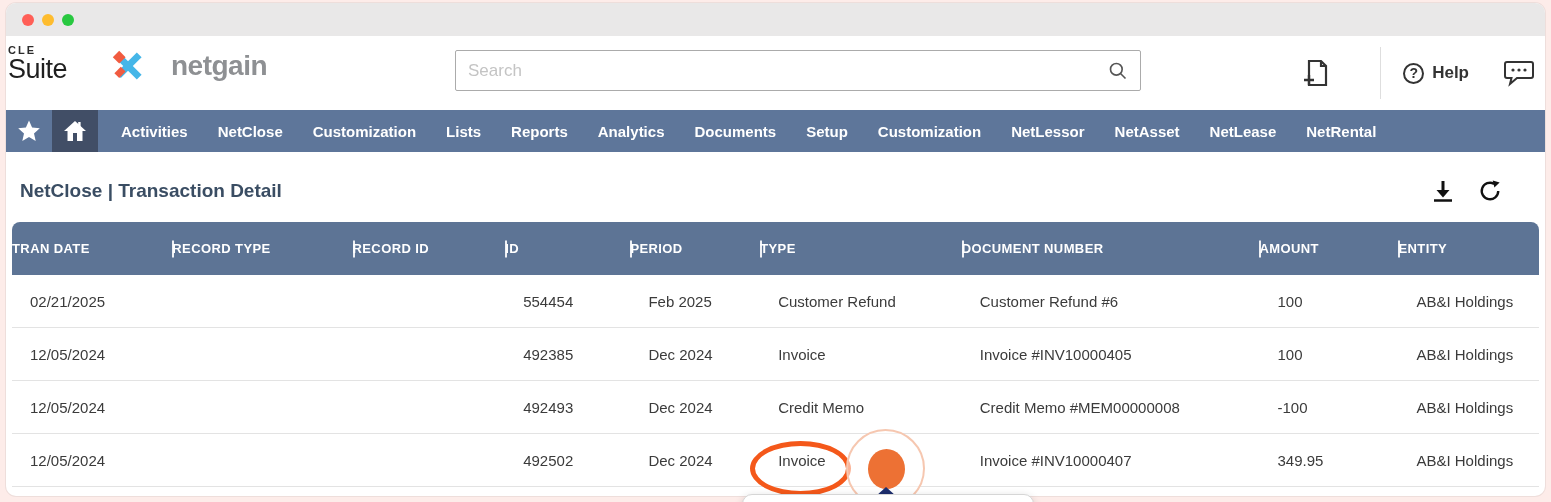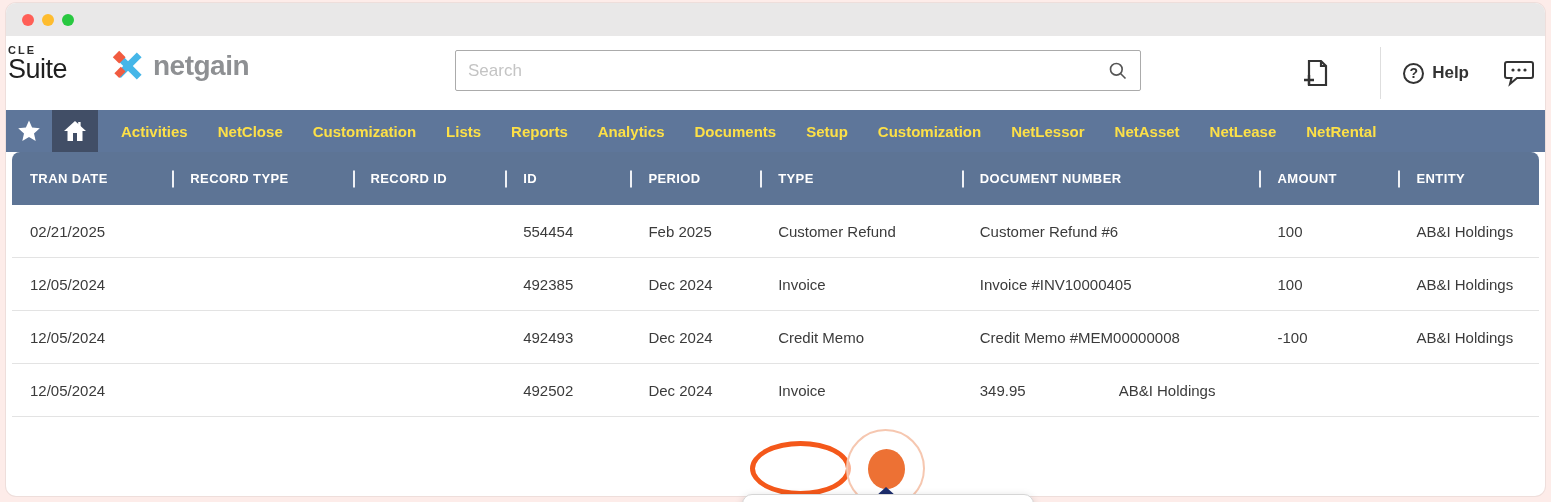--- a/index.html
+++ b/index.html
@@ -21,21 +21,21 @@
   .dot { width:12px; height:12px; border-radius:50%; }
   .dot.red    { background: var(--traffic-red,#ff5f57); }
   .dot.yellow { background: var(--traffic-yellow,#febc2e); }
   .dot.green  { background: var(--traffic-green,#28c840); }
 
   
   .appheader { position:relative; height:74px; background:#fff; }
   .ns-logo { position:absolute; left:2px; top:9px; line-height:1; color:#1f1f1f; }
   .ns-logo .top { display:block; font-size:11px; letter-spacing:2px; font-weight:600; color:#2b2b2b; }
   .ns-logo .bottom { display:block; font-size:27px; font-weight:500; letter-spacing:-0.5px; margin-top:0; }
-  .brand { position:absolute; left:106px; top:14px; display:flex; align-items:center; gap:9px; }
+  .brand { position:absolute; left:106px; top:14px; display:flex; align-items:center; gap:27px; }
   .brand svg { width:32px; height:32px; }
   .brand .brand-text { font-size:28px; font-weight:600; color:#8e9093; letter-spacing:-0.5px; }
 
   .search-box { position:absolute; left:449px; top:14px; width:686px; height:41px;
     border:1px solid #ababab; border-radius:2px; display:flex; align-items:center; padding:0 12px; background:#fff; }
   .search-box input { flex:1; border:none; outline:none; font-size:17px; color:#333; font-family:inherit; }
   .search-box input::placeholder { color:#c4c4c4; }
   .search-box svg { width:20px; height:20px; }
 
   .hdr-right { position:absolute; right:0; top:0; height:74px; display:flex; align-items:center; }
@@ -45,32 +45,32 @@
   .help .qcircle { width:21px; height:21px; border:2px solid #333; border-radius:50%;
     display:flex; align-items:center; justify-content:center; font-size:14px; font-weight:700; color:#333; }
   .help .help-label { font-size:17px; font-weight:600; color:#333; }
   .chat { margin-right:10px; cursor:pointer; }
 
   
   .nav { height:42px; background: var(--nav-bg,#5e769a); display:flex; align-items:stretch; }
   .nav-tile { width:46px; display:flex; align-items:center; justify-content:center; cursor:pointer; }
   .nav-tile.active { background: var(--nav-active-bg,#414e66); }
   .nav-menu { display:flex; align-items:center; margin-left:8px; }
-  .nav-item { color:#fde047; font-size:15px; font-weight:600; padding:0 15px; cursor:pointer; white-space:nowrap; }
+  .nav-item { color:#ffffff; font-size:15px; font-weight:600; padding:0 15px; cursor:pointer; white-space:nowrap; }
 
   
   .content { padding:0 6px; }
   .pagebar { display:flex; align-items:center; justify-content:space-between; padding:28px 10px 20px 8px; }
   .page-title { font-size:19px; font-weight:700; color: var(--title-text,#3a4d63); }
   .pagebar-icons { display:flex; align-items:center; gap:26px; margin-right:28px; }
   .pagebar-icons svg { cursor:pointer; }
 
   .grid { width:1527px; }
   .grid-header { display:flex; background: var(--table-header-bg,#5d7495); border-radius:8px 8px 0 0; height:53px; align-items:center; }
-  .th { display:flex; align-items:center; color:#fff; font-size:13px; font-weight:700; letter-spacing:0.4px; padding-left:18px; position:relative; }
+  .th { display:flex; align-items:center; color:#fff; font-size:13px; font-weight:700; letter-spacing:0.4px; position:relative; }
   .th .pipe { position:absolute; left:0; top:50%; transform:translateY(-50%); width:2px; height:17px; background:#fff; opacity:0.9; }
   .tr { display:flex; height:53px; align-items:center; border-bottom:1px solid #e3e3e3; background:#fff; cursor:pointer; }
   .td { font-size:15px; color:#3b3b3b; padding-left:18px; white-space:nowrap; overflow:hidden; }
   .col0 { width:10.5%; } .col1 { width:11.8%; } .col2 { width:10.0%; }
   .col3 { width:8.2%;  } .col4 { width:8.5%;  } .col5 { width:13.2%; }
   .col6 { width:19.5%; } .col7 { width:9.1%;  } .col8 { width:9.2%;  }
 
   
   .ann-ellipse { position:absolute; left:750px; top:441px; width:101px; height:55px;
     border:5px solid var(--annotation-orange,#f4581a); border-radius:50%; pointer-events:none; }
@@ -165,20 +165,34 @@
           <span class="nav-item">Setup</span>
           <span class="nav-item">Customization</span>
           <span class="nav-item">NetLessor</span>
           <span class="nav-item">NetAsset</span>
           <span class="nav-item">NetLease</span>
           <span class="nav-item">NetRental</span>
         </div>
     </div>
 
     <div class="content">
+      <div class="pagebar">
+        <div class="page-title">NetClose | Transaction Detail</div>
+        <div class="pagebar-icons">
+          <svg width="20" height="22" viewBox="0 0 20 22">
+            <line x1="10" y1="1" x2="10" y2="13" stroke="#111" stroke-width="3"></line>
+            <polygon points="3.5,10 16.5,10 10,17.5" fill="#111"></polygon>
+            <line x1="1" y1="20.5" x2="19" y2="20.5" stroke="#111" stroke-width="2.6"></line>
+          </svg>
+          <svg width="22" height="22" viewBox="0 0 24 24">
+            <path d="M21 12 A9 9 0 1 1 16.5 4.2" fill="none" stroke="#111" stroke-width="2.6"></path>
+            <polygon points="15,0.5 22.5,2.8 16.8,8.2" fill="#111"></polygon>
+          </svg>
+        </div>
+      </div>
 
       <div class="grid">
         <div class="grid-header">
             <div class="th col0">
               <span>TRAN DATE</span>
             </div>
             <div class="th col1">
               <span class="pipe"></span>
               <span>RECORD TYPE</span>
             </div>
@@ -245,20 +259,21 @@
               <div class="td col7">-100</div>
               <div class="td col8">AB&amp;I Holdings</div>
             </div>
             <div class="tr">
               <div class="td col0">12/05/2024</div>
               <div class="td col1"></div>
               <div class="td col2"></div>
               <div class="td col3">492502</div>
               <div class="td col4">Dec 2024</div>
               <div class="td col5">Invoice</div>
+              <div class="td col6">Invoice #INV10000407</div>
               <div class="td col7">349.95</div>
               <div class="td col8">AB&amp;I Holdings</div>
             </div>
           </div>
       </div>
     </div>
   </div>
 
   <div class="ann-ellipse"></div>
   <div class="cursor-ring"></div>

